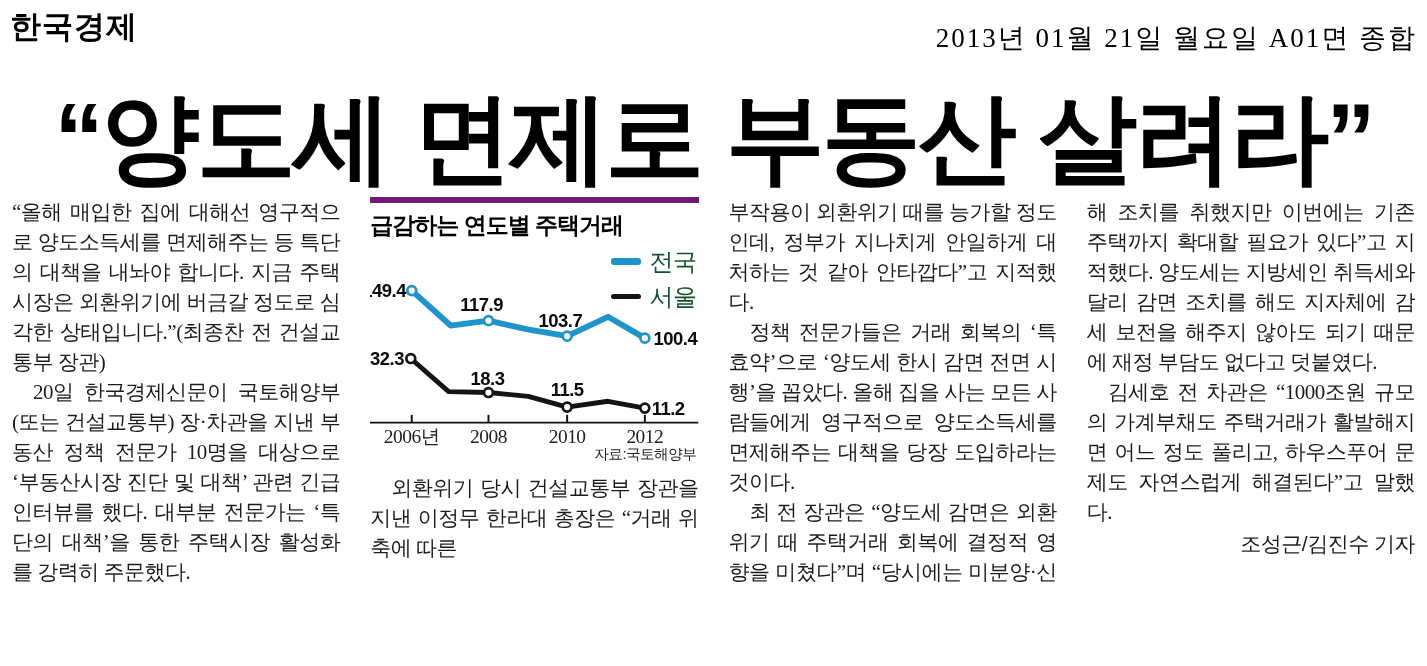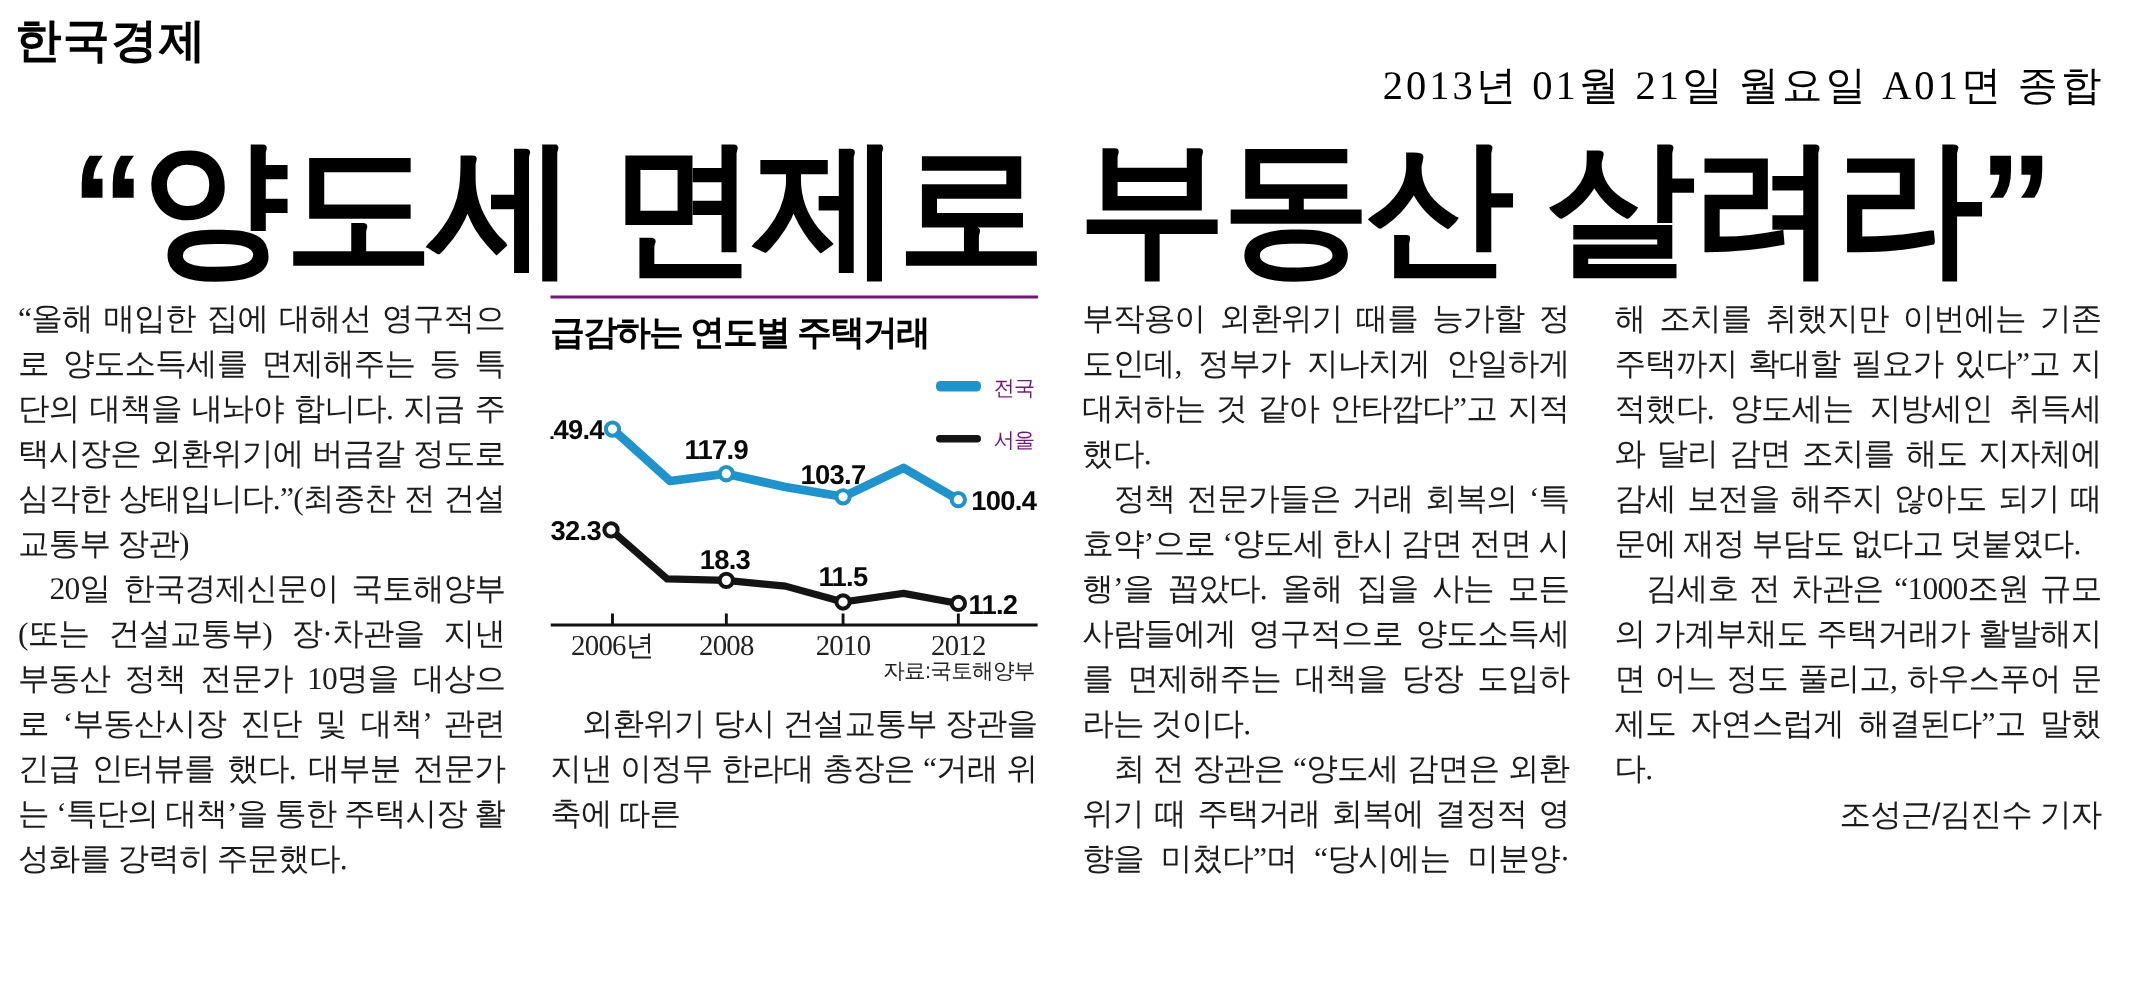--- a/index.html
+++ b/index.html
@@ -1,41 +1,41 @@
 <!DOCTYPE html>
 <html lang="ko"><head>
 <meta charset="utf-8">
 <style>
   * { margin:0; padding:0; box-sizing:border-box; }
   body { background:#ffffff; font-family:"Liberation Serif", serif; color:#1c1c1c; }
-  .page { width:1427px; height:592px; overflow:hidden; background:#fff; padding:4px 24px 0 10px; position:relative; }
+  .page { width:1427px; height:592px; overflow:hidden; background:#fff; padding:4px 10px 0 10px; position:relative; }
 
   
   .masthead { display:flex; justify-content:space-between; align-items:flex-start; height:58px; }
   .logo { font-family:"Liberation Sans", sans-serif; font-weight:800; font-size:31px; letter-spacing:1px; color:#000; padding-top:2px; }
-  .dateline { font-family:"Liberation Serif", serif; font-size:27px; letter-spacing:2px; margin-top:35px; color:#000; white-space:nowrap; }
+  .dateline { font-family:"Liberation Serif", serif; font-size:27px; letter-spacing:2px; margin-top:16px; color:#000; white-space:nowrap; }
 
   
   .headline { font-family:"Liberation Sans", sans-serif; font-weight:900; font-size:99px; letter-spacing:-3px; text-align:center; line-height:1.18; color:#000; margin-top:18px; }
   .subheadline { font-family:"Liberation Serif", serif; font-weight:700; font-size:42px; letter-spacing:-1px; text-align:center; color:#111; margin-top:8px; margin-bottom:62px; }
 
   
   .columns { display:grid; grid-template-columns:repeat(4, 1fr); column-gap:30px; padding:0 2px; }
   .col { font-size:21px; line-height:30px; text-align:justify; letter-spacing:-0.5px; }
   .para { margin:0; }
   .para.indent { text-indent:1em; }
   .byline { text-align:right; font-family:"Liberation Sans", sans-serif; font-size:21px; margin-top:2px; }
 
   
-  .chart { position:relative; border-top:2px solid #701a75; padding-top:7px; margin-bottom:8px; }
+  .chart { position:relative; border-top:6px solid #701a75; padding-top:7px; margin-bottom:8px; }
   .chart-title-row { display:flex; align-items:baseline; gap:6px; }
   .chart-title { font-family:"Liberation Sans", sans-serif; font-weight:800; font-size:23px; letter-spacing:-1px; color:#000; }
   .chart-unit { font-family:"Liberation Sans", sans-serif; font-size:15px; color:#333; letter-spacing:-0.5px; }
   .legend { position:absolute; top:44px; right:2px; display:flex; flex-direction:column; gap:5px; }
-  .legend-item { display:flex; align-items:center; gap:9px; font-family:"Liberation Sans", sans-serif; font-size:14px; color:#701a75; }
+  .legend-item { display:flex; align-items:center; gap:9px; font-family:"Liberation Sans", sans-serif; font-size:24px; color:#14532d; }
   .swatch { display:inline-block; width:30px; border-radius:3px; }
   .swatch.national { height:7px; }
   .swatch.seoul { height:5px; }
   #chart-svg { display:block; width:100%; height:auto; margin-top:2px; }
   .val { font:700 19px "Liberation Sans", sans-serif; fill:#0a0a0a; }
   .tick-label { font:400 20px "Liberation Serif", serif; fill:#222; }
   .src { font:400 15px "Liberation Sans", sans-serif; fill:#222; }
 </style>
 </head>
 <body>

